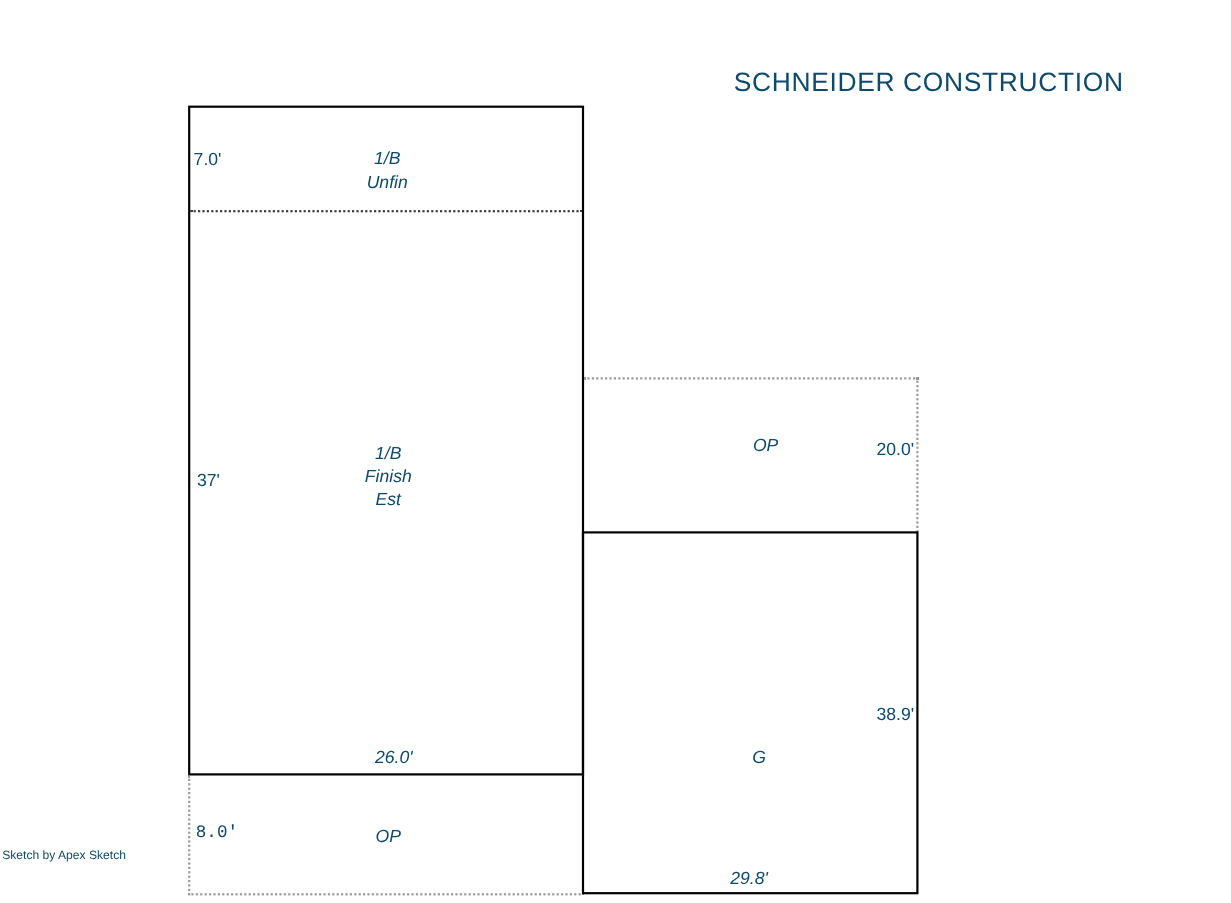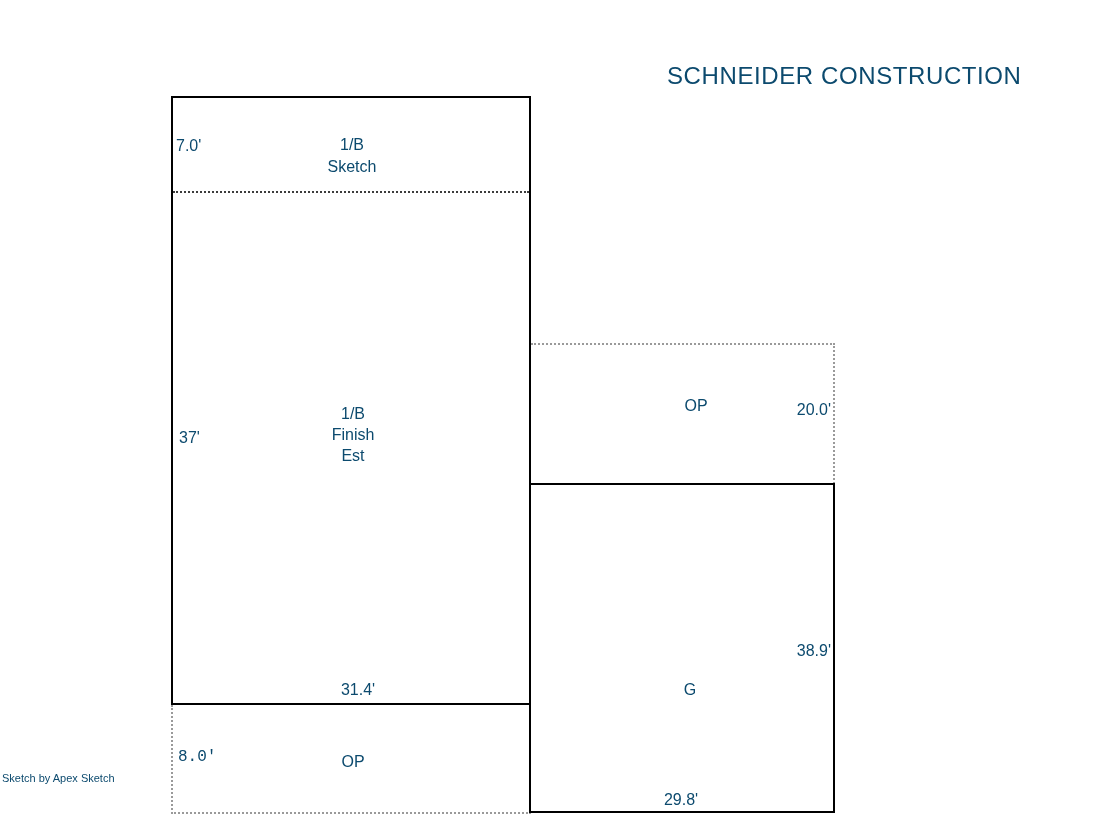--- a/index.html
+++ b/index.html
@@ -23,21 +23,21 @@
   .rect { position: absolute; box-sizing: border-box; }
   .main-rect   { left: 171px; top: 96px;  width: 360px; height: 609px; border: 2px solid #000000; }
   .divider     { position: absolute; left: 173px; top: 191px; width: 356px; height: 0; border-top: 2px dotted #3c3c3c; }
   .op-left-rect  { left: 171px; top: 705px; width: 360px; height: 109px;
                    border-left: 2px dotted #9a9a9a; border-bottom: 2px dotted #9a9a9a; }
   .op-right-rect { left: 531px; top: 343px; width: 304px; height: 141px;
                    border-top: 2px dotted #9a9a9a; border-right: 2px dotted #9a9a9a; }
   .garage-rect { left: 529px; top: 483px; width: 306px; height: 330px; border: 2px solid #000000; }
 
   .lbl { position: absolute; font-size: 16px; line-height: 1.05; white-space: nowrap; }
-  .center  { transform: translate(-50%, -50%); text-align: center; }
+  .center  { transform: translate(-50%, -50%); text-align: center; font-style: italic; }
   .vcenter { transform: translateY(-50%); }
   .stack2 { line-height: 22px; }
   .stack3 { line-height: 21px; }
   .credit {
     position: absolute;
     left: 2px;
     top: 772px;
     font-size: 11px;
     white-space: nowrap;
   }
@@ -51,30 +51,30 @@
 
   <div class="rect main-rect"></div>
   <div class="divider"></div>
   <div class="rect op-left-rect"></div>
   <div class="rect op-right-rect"></div>
   <div class="rect garage-rect"></div>
 
   <div class="lbl vcenter" style="left:176px; top:146px;">7.0'</div>
   <div class="lbl center stack2" style="left:352px; top:156px;">
     <div>1/B</div>
-    <div>Sketch</div>
+    <div>Unfin</div>
   </div>
 
   <div class="lbl vcenter" style="left:179px; top:438px;">37'</div>
   <div class="lbl center stack3" style="left:353px; top:434px;">
     <div>1/B</div>
     <div>Finish</div>
     <div>Est</div>
   </div>
-  <div class="lbl center" style="left:358px; top:690px;">31.4'</div>
+  <div class="lbl center" style="left:358px; top:690px;">26.0'</div>
 
   <div class="lbl vcenter" style="left:178px; top:757px;font-family:Liberation Mono, monospace;">8.0'</div>
   <div class="lbl center" style="left:353px; top:762px;">OP</div>
 
   <div class="lbl center" style="left:696px; top:406px;">OP</div>
   <div class="lbl vcenter" style="right:288px; top:410px;">20.0'</div>
 
   <div class="lbl vcenter" style="right:288px; top:651px;">38.9'</div>
   <div class="lbl center" style="left:690px; top:690px;">G</div>
   <div class="lbl center" style="left:681px; top:800px;">29.8'</div>

